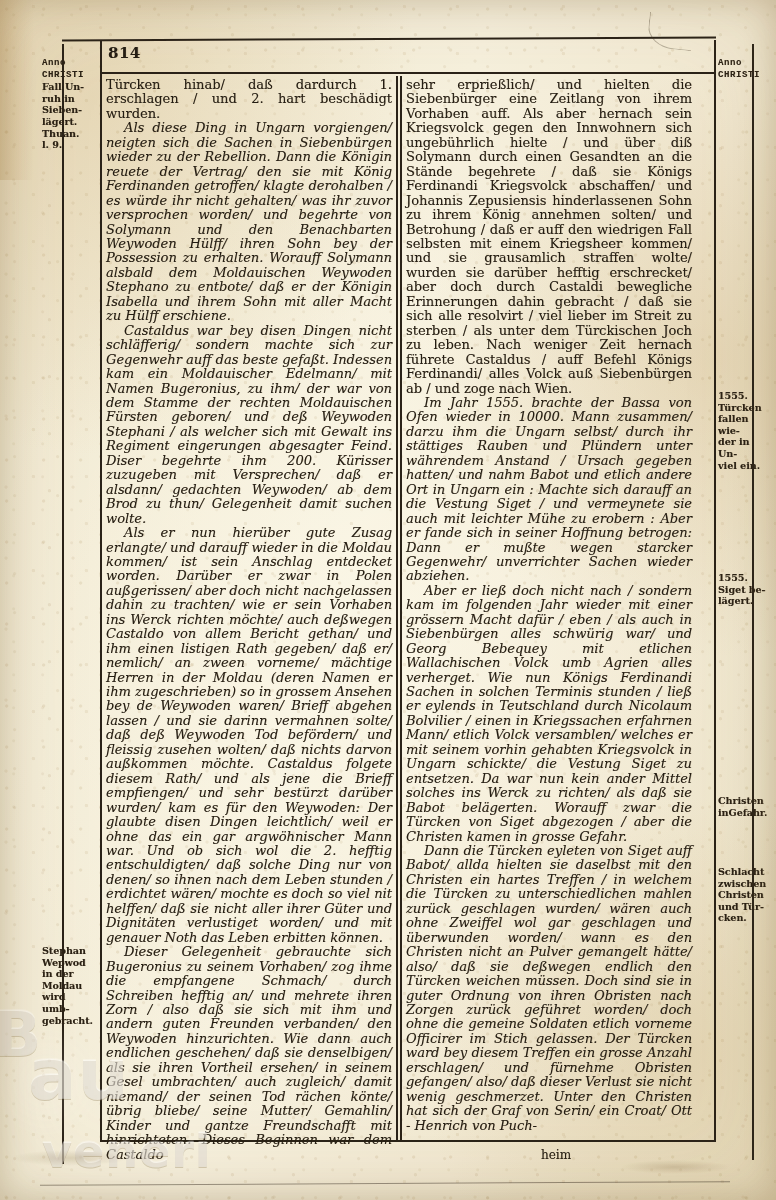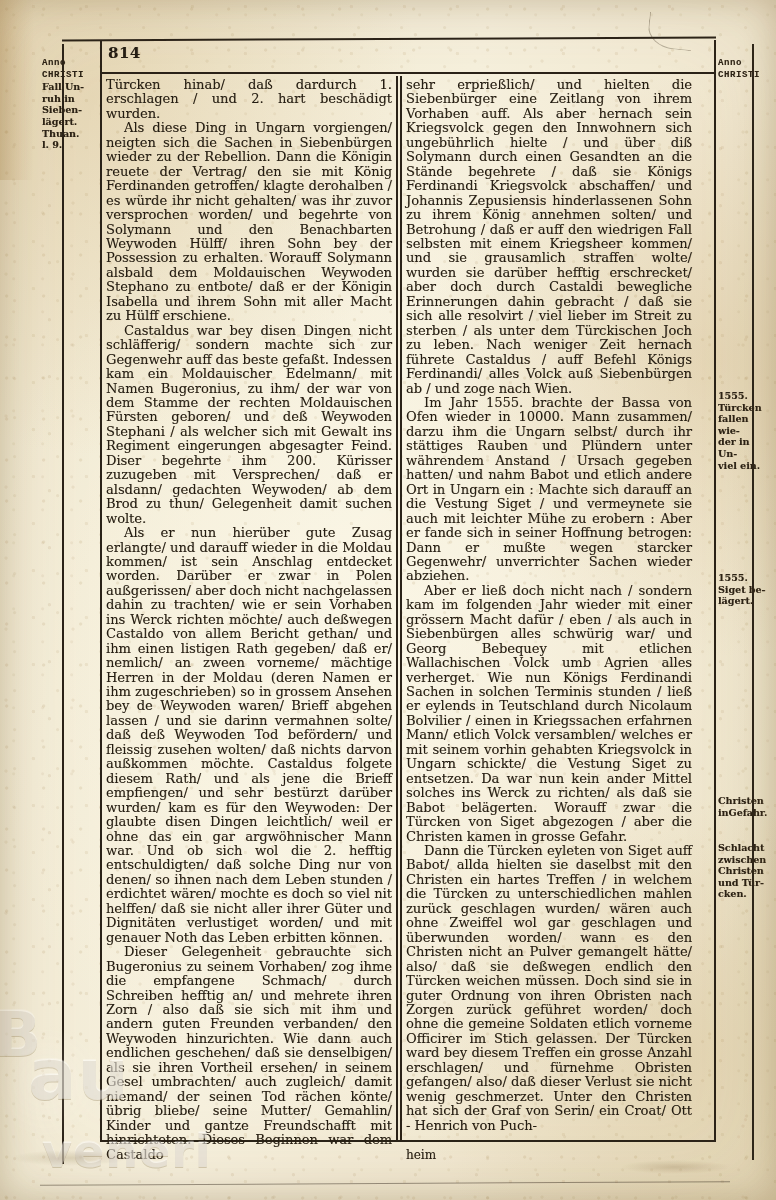--- a/index.html
+++ b/index.html
@@ -94,30 +94,30 @@
     font-size:13px;line-height:14.45px;
     color:#241d13;
     text-align:justify;
     text-justify:inter-word;
     hyphens:none;
   }
   .col-left{left:106px;}
   .col-right{left:406px;}
   .col p{margin:0;text-indent:18px;}
   .col p.noind{text-indent:0;}
-  .col p + p{margin-top:0;}
+  .col p + p{margin-top:0;font-style:italic;}
 
   
   .col, .runhead, .margin-note, .folio, .catchword{
     text-shadow:.35px .25px 0 rgba(70,52,28,.40);
     -webkit-font-smoothing:antialiased;
   }
 
   .catchword{
-    position:absolute;left:406px;top:1148px;width:300px;text-align:left;
+    position:absolute;left:406px;top:1148px;width:300px;text-align:center;
     font-family:"DejaVu Serif",serif;font-size:12px;color:#241d13;
   }
 
   
   .watermark{
     position:absolute;left:-14px;top:996px;width:330px;height:196px;
     pointer-events:none;opacity:.80;
   }
   .wm-txt{
     position:absolute;
@@ -176,20 +176,28 @@
     <div class="caps">Anno</div>
     <div class="caps">CHRISTI</div>
     <div>Fall Un-</div>
     <div>ruh in</div>
     <div>Sieben-</div>
     <div>lägert.</div>
     <div>Thuan.</div>
     <div>l. 9.</div>
   </div>
 
+  <div class="margin-note ml" style="top:945px;">
+    <div>Stephan</div>
+    <div>Wepwod</div>
+    <div>in der</div>
+    <div>Moldau</div>
+    <div>wird umb-</div>
+    <div>gebracht.</div>
+  </div>
 
   <div class="margin-note mr" style="top:58px;">
     <div class="caps">Anno</div>
     <div class="caps">CHRISTI</div>
   </div>
 
   <div class="margin-note mr" style="top:390px;">
     <div>1555.</div>
     <div>Türcken</div>
     <div>fallen wie-</div>
@@ -201,21 +209,21 @@
     <div>1555.</div>
     <div>Siget be-</div>
     <div>lägert.</div>
   </div>
 
   <div class="margin-note mr" style="top:795px;">
     <div>Christen</div>
     <div>inGefahr.</div>
   </div>
 
-  <div class="margin-note mr" style="top:842px;">
+  <div class="margin-note mr" style="top:866px;">
     <div>Schlacht</div>
     <div>zwischen</div>
     <div>Christen</div>
     <div>und Tür-</div>
     <div>cken.</div>
   </div>
 
   <div class="col col-left">
     <p class="noind">Türcken hinab/ daß dardurch 1. erschlagen / und 2. hart beschädigt wurden.</p>
     <p>Als diese Ding in Ungarn vorgiengen/ neigten sich die Sachen in Siebenbürgen wieder zu der Rebellion. Dann die Königin reuete der Vertrag/ den sie mit König Ferdinanden getroffen/ klagte derohalben / es würde ihr nicht gehalten/ was ihr zuvor versprochen worden/ und begehrte von Solymann und den Benachbarten Weywoden Hülff/ ihren Sohn bey der Possession zu erhalten. Worauff Solymann alsbald dem Moldauischen Weywoden Stephano zu entbote/ daß er der Königin Isabella und ihrem Sohn mit aller Macht zu Hülff erschiene.</p>

